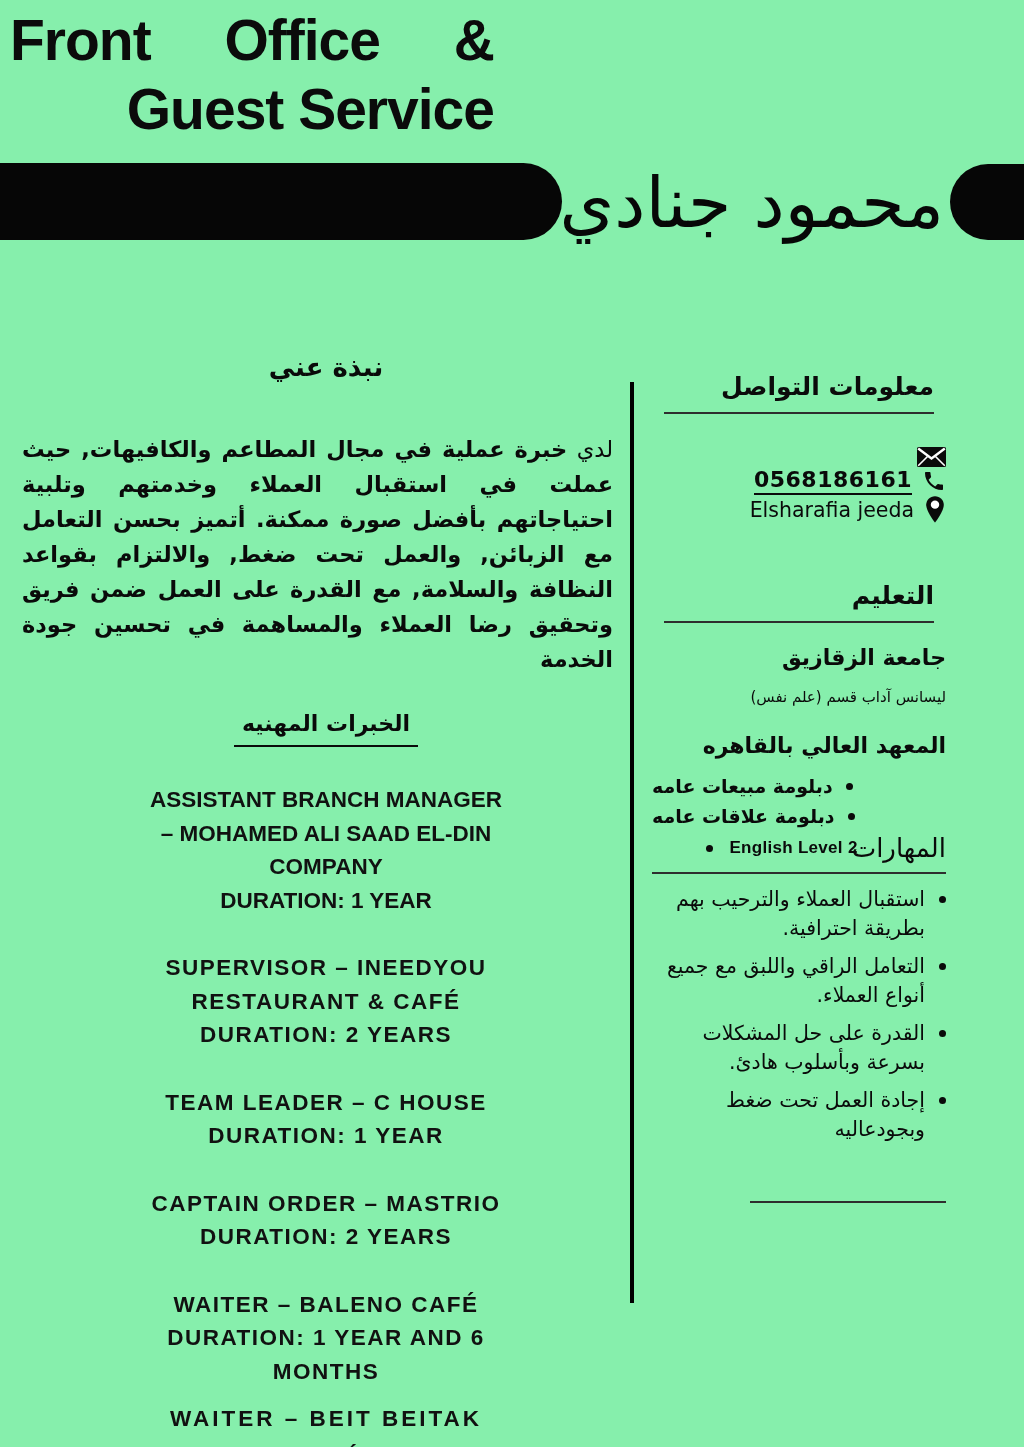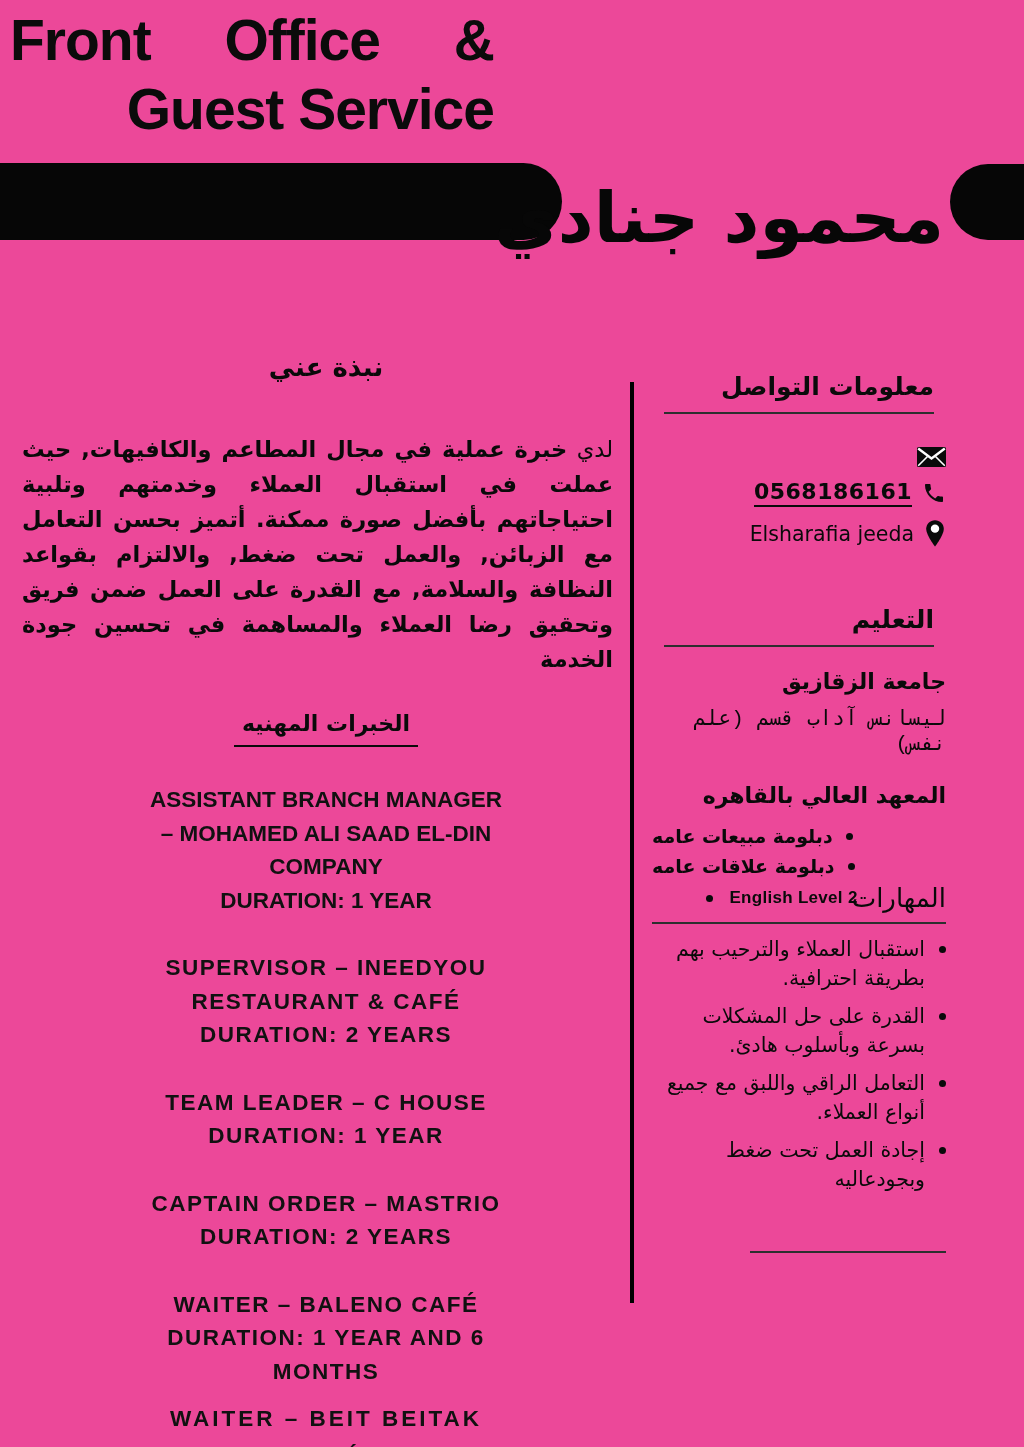--- a/index.html
+++ b/index.html
@@ -1,28 +1,28 @@
 <!DOCTYPE html>
 <html lang="ar"><head>
 <meta charset="utf-8">
 <style>
   html,body{margin:0;padding:0;background:#ffffff;}
   .page{
-    position:relative;width:1024px;height:1447px;background:#ec4899;overflow:hidden;
+    position:relative;width:1024px;height:1447px;background:#86efac;overflow:hidden;
     font-family:"DejaVu Sans",sans-serif;color:#0a0a0a;
   }
   
   .title{position:absolute;left:10px;top:4px;width:484px;font-family:"Liberation Sans",sans-serif;font-weight:bold;color:#0b0b0b;}
   .title-line1{font-size:57px;line-height:72px;text-align:justify;text-align-last:justify;letter-spacing:-1px;}
   .title-line2{font-size:57px;line-height:66px;text-align:right;letter-spacing:-1px;}
   .band-left{position:absolute;left:-6px;top:163px;width:568px;height:77px;background:#060606;border-radius:0 39px 39px 0;}
   .band-right{position:absolute;right:0;top:164px;width:74px;height:76px;background:#060606;border-radius:38px 0 0 38px;}
   .person-name{
-    position:absolute;right:80px;top:152px;height:132px;line-height:132px;
-    direction:rtl;font-size:70px;font-weight:bold;white-space:nowrap;color:#070707;
+    position:absolute;right:80px;top:137px;height:132px;line-height:132px;
+    direction:rtl;font-size:70px;font-weight:normal;white-space:nowrap;color:#070707;
   }
   
   .v-divider{position:absolute;left:630px;top:382px;width:4px;height:921px;background:#000;}
   
   .left-col{position:absolute;left:22px;top:352px;width:608px;}
   .about-heading{direction:rtl;text-align:center;font-size:26px;font-weight:bold;margin:0;}
   .about-par{
     direction:rtl;text-align:justify;margin:50px 17px 0 0;
     font-size:22.5px;line-height:35px;
   }
@@ -38,27 +38,27 @@
   .entry:first-child{margin-top:16px;letter-spacing:0;}
   .entry:nth-child(2),.entry:nth-child(3),.entry:nth-child(4),.entry:nth-child(5){letter-spacing:1.5px;}
   .entry:nth-child(6){letter-spacing:3px;line-height:38px;margin-top:12px;}
   
   .right-col{position:absolute;left:652px;top:360px;width:294px;direction:rtl;text-align:right;}
   .sec-head{
     font-size:25px;font-weight:bold;margin:12px;padding-bottom:11px;
     border-bottom:2.5px solid #2e2e2e;color:#0b0b0b;
   }
   .edu-head{margin-top:57px;}
-  .crow{display:flex;align-items:center;gap:10px;margin-top:12px;}
+  .crow{display:flex;align-items:center;gap:10px;}
   .crow.first{margin-top:33px;}
   .crow svg{flex:0 0 auto;display:block;}
   .phone-number{font-size:22px;font-weight:bold;border-bottom:2.2px solid #0a0a0a;padding-bottom:1px;letter-spacing:.5px;}
   .location-text{font-size:20.5px;}
   .uni{font-size:22px;font-weight:bold;margin-top:22px;}
-  .degree{font-size:21px;margin-top:12px;font-family:Liberation Mono, monospace;}
+  .degree{font-size:15px;margin-top:18px;}
   .institute{font-size:22px;font-weight:bold;margin-top:27px;}
   .edu-bullets{margin-top:17px;}
   .b-row{display:flex;align-items:center;gap:13px;margin-top:8px;justify-content:flex-end;}
   .dot{flex:0 0 auto;width:7px;height:7px;border-radius:50%;background:#0a0a0a;}
   .edu-b-text{font-size:19px;font-weight:bold;}
   .skills-head-row{display:flex;align-items:center;border-bottom:2.5px solid #2e2e2e;padding-bottom:9px;margin-top:6px;}
   .skills-title{font-size:26px;font-weight:normal;margin-inline-end:-6px;}
   .eng-row{display:flex;align-items:center;gap:16px;}
   .eng-text{font-size:17px;font-weight:bold;font-family:"Liberation Sans",sans-serif;direction:ltr;letter-spacing:.3px;}
   .skills-list{margin-top:11px;}
@@ -161,27 +161,27 @@
     </div>
 
     <div class="skills-list">
       <div class="s-row">
         <span class="dot"></span>
         <span class="skill-text">استقبال العملاء والترحيب بهم
 بطريقة احترافية.</span>
       </div>
       <div class="s-row">
         <span class="dot"></span>
-        <span class="skill-text">القدرة على حل المشكلات
-بسرعة وبأسلوب هادئ.</span>
+        <span class="skill-text">التعامل الراقي واللبق مع جميع
+أنواع العملاء.</span>
       </div>
       <div class="s-row">
         <span class="dot"></span>
-        <span class="skill-text">التعامل الراقي واللبق مع جميع
-أنواع العملاء.</span>
+        <span class="skill-text">القدرة على حل المشكلات
+بسرعة وبأسلوب هادئ.</span>
       </div>
       <div class="s-row">
         <span class="dot"></span>
         <span class="skill-text">إجادة العمل تحت ضغط
 وبجودعاليه</span>
       </div>
     </div>
 
     <div class="end-rule"></div>
   </aside>

